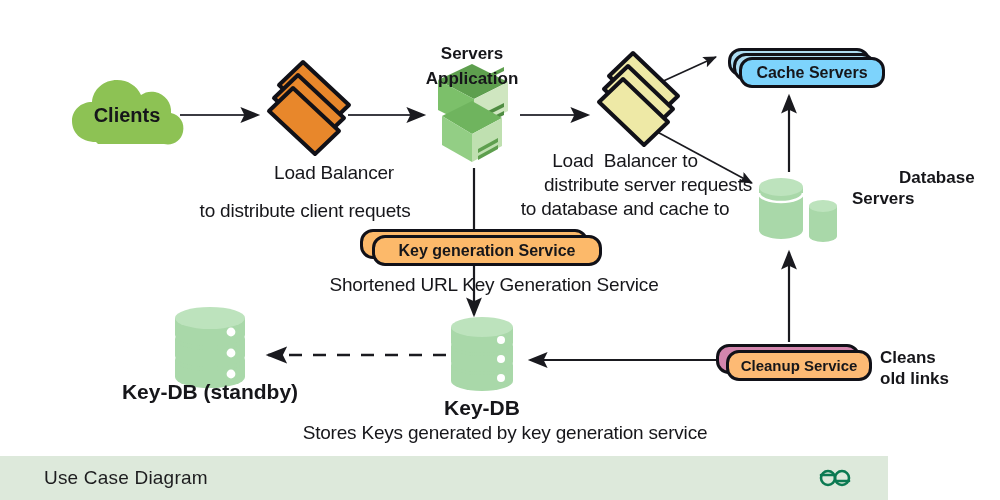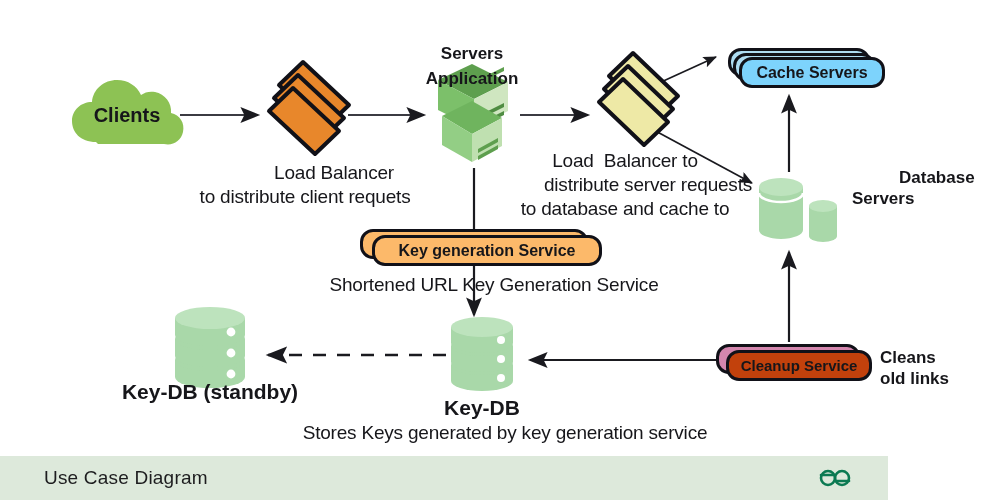--- a/index.html
+++ b/index.html
@@ -100,21 +100,21 @@
 <div class="node" style="left:255px;top:58px;width:105px;height:110px;">
   <svg width="105" height="110" viewBox="0 0 105 110">
     <g stroke="#111118" stroke-width="4" stroke-linejoin="round" fill="#e8872b">
       <path d="M48,4 L94,47 L70,70 L24,27 Z"></path>
       <path d="M43,17 L89,60 L65,83 L19,40 Z"></path>
       <path d="M38,30 L84,73 L60,96 L14,53 Z"></path>
     </g>
   </svg>
 </div>
 <div class="lbl lbl-plain center" style="left:323px;top:162px;margin-left:11px;">Load Balancer</div>
-<div class="lbl lbl-plain center" style="left:305px;top:186px;">to distribute client requets</div>
+<div class="lbl lbl-plain center" style="left:305px;top:200px;">to distribute client requets</div>
 
 <div class="node" style="left:428px;top:62px;width:92px;height:106px;">
   <svg width="92" height="106" viewBox="0 0 92 106">
 
     <path d="M10,18 L44,2 L80,20 L46,37 Z" fill="#5e9f4e"></path>
     <path d="M10,18 L46,37 L46,66 L10,48 Z" fill="#7cc06a"></path>
     <path d="M46,37 L80,20 L80,49 L46,66 Z" fill="#cfe6c0"></path>
     <rect x="52" y="42" width="24" height="4" fill="#5e9f4e" transform="skewY(-26)"></rect>
     <path d="M52,53 L76,41 L76,45 L52,57 Z" fill="#4f8c42"></path>
     <path d="M52,61 L76,49 L76,53 L52,65 Z" fill="#4f8c42"></path>
@@ -199,21 +199,21 @@
     <ellipse cx="38" cy="15" rx="35" ry="11" fill="#bde3bd"></ellipse>
     <circle cx="59" cy="29" r="4.4" fill="#ffffff"></circle>
     <circle cx="59" cy="50" r="4.4" fill="#ffffff"></circle>
     <circle cx="59" cy="71" r="4.4" fill="#ffffff"></circle>
   </svg>
 </div>
 <div class="lbl lbl-bold-lg center" style="left:210px;top:380px;">Key-DB (standby)</div>
 
 <div class="pill-wrap" style="left:716px;top:344px;width:160px;height:38px;">
   <div class="pill" style="left:0;top:0;width:144px;height:30px;background:#d486ae;"></div>
-  <div class="pill" style="left:10px;top:6px;width:146px;height:31px;background:#c2410c;">
+  <div class="pill" style="left:10px;top:6px;width:146px;height:31px;background:#fdba74;">
     <span style="font-size:15px;">Cleanup Service</span>
   </div>
 </div>
 <div class="lbl lbl-bold" style="left:880px;top:348px;">Cleans</div>
 <div class="lbl lbl-bold" style="left:880px;top:369px;">old links</div>
 
 <div id="footer">
   <span id="footer-title">Use Case Diagram</span>
   <svg id="gfg-logo" width="34" height="22" viewBox="0 0 34 22">
     <g fill="none" stroke="#0b7a52" stroke-width="2.6">

